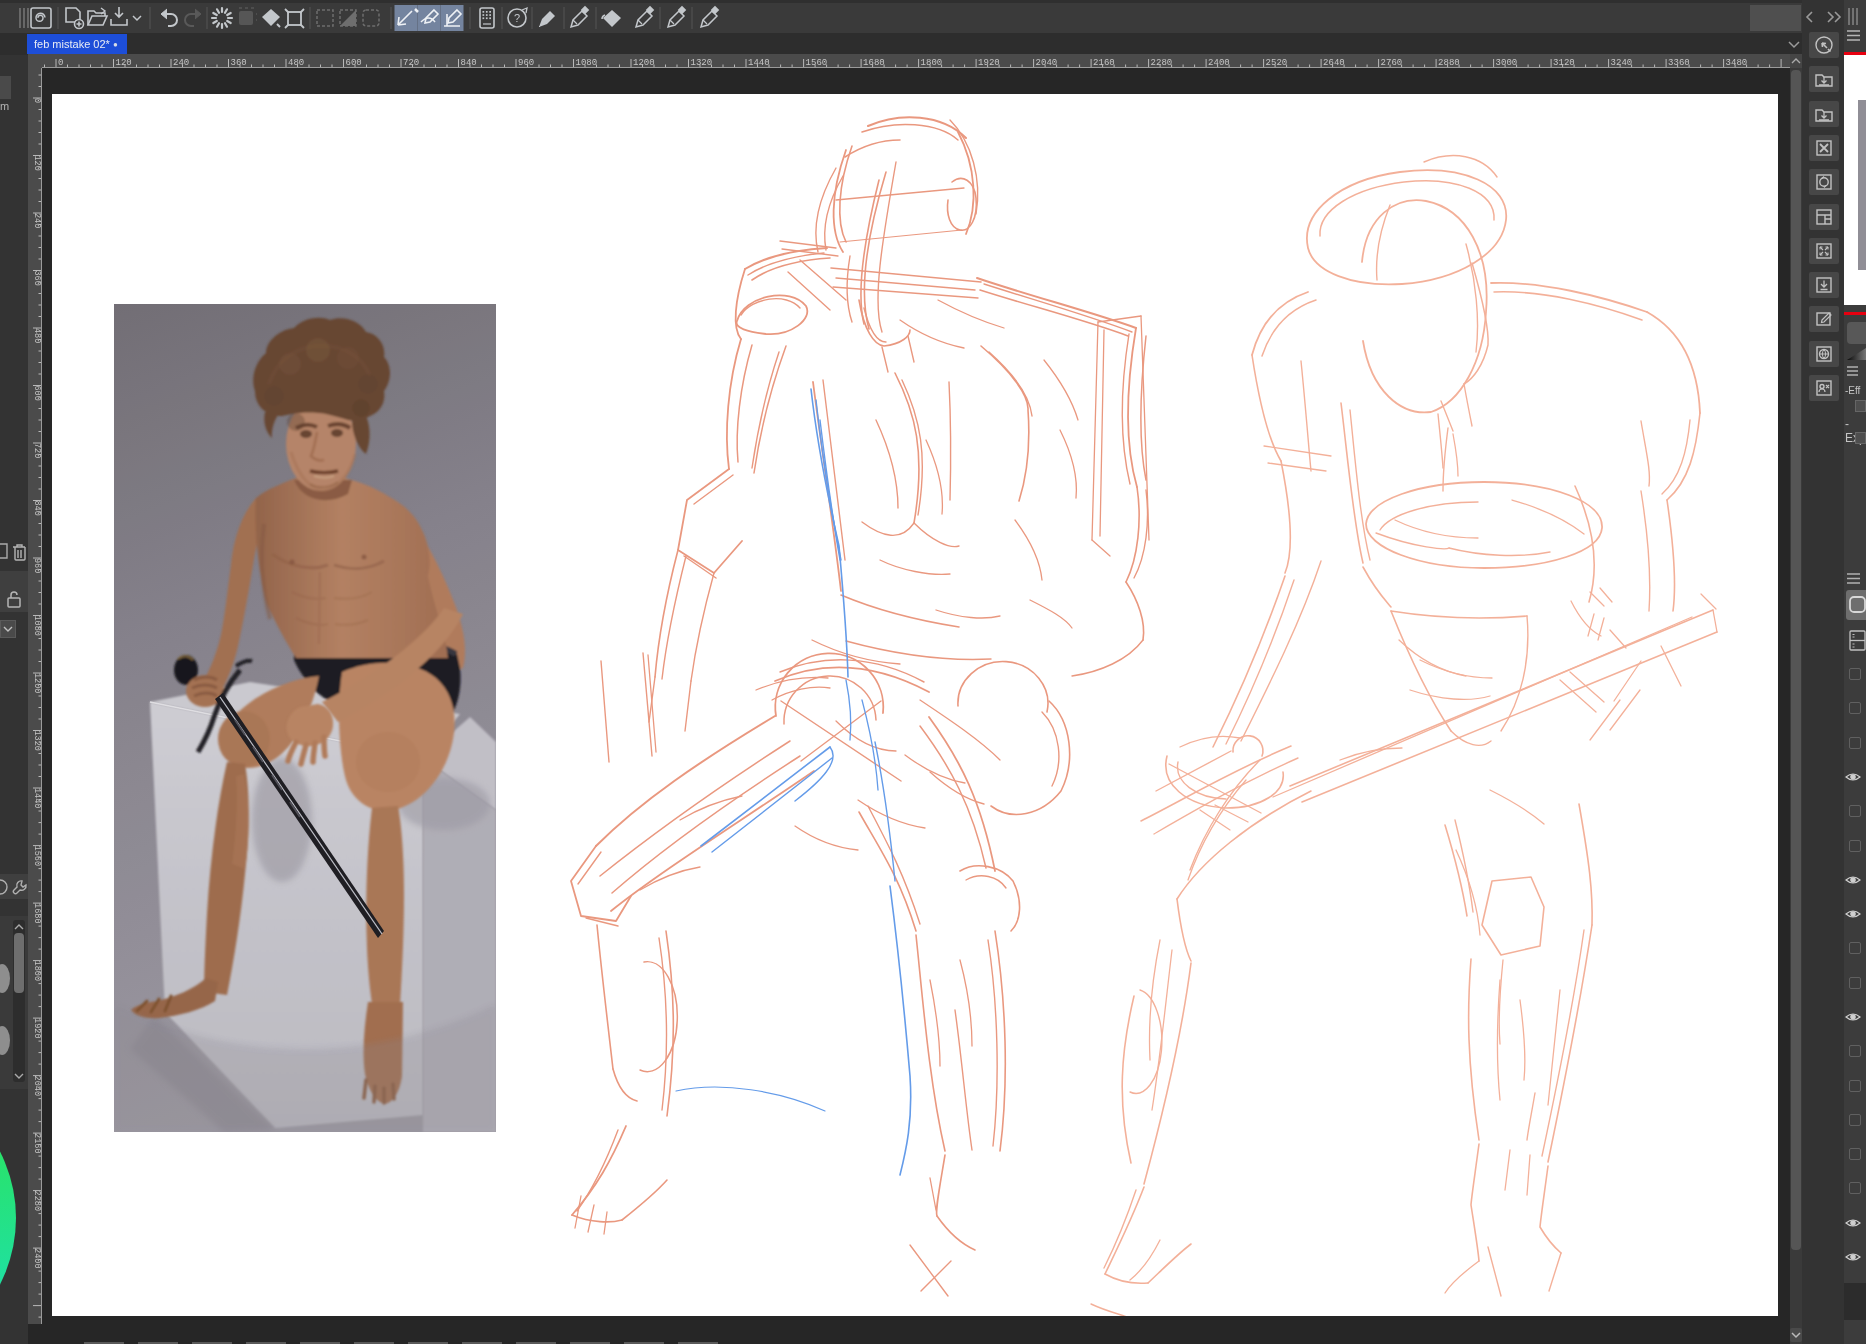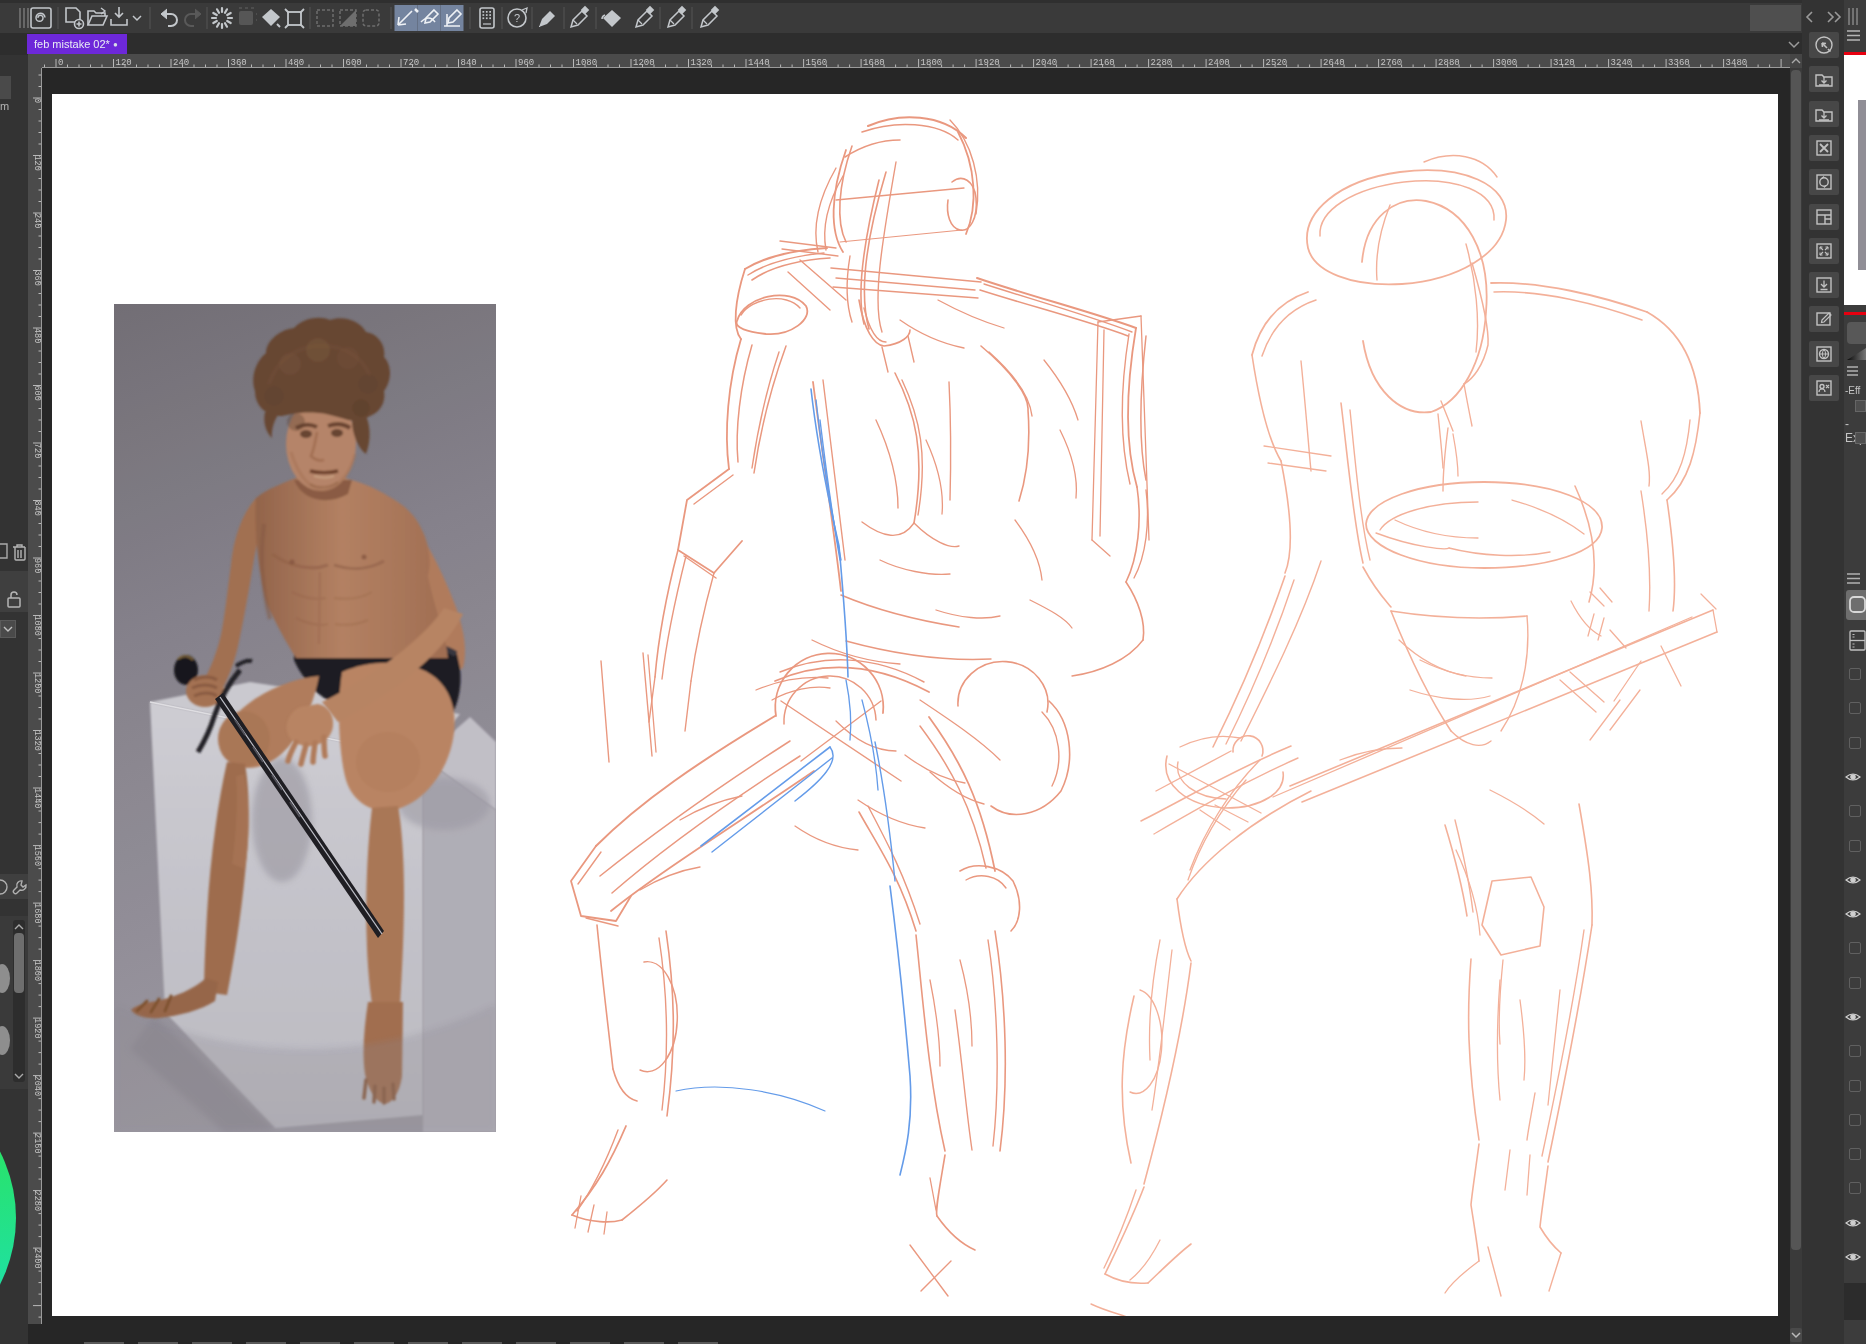--- a/index.html
+++ b/index.html
@@ -118,21 +118,21 @@
       <path d="M703 20l4 4M712 11l2 2" stroke-width="1.2"></path>
       <rect x="712" y="7" width="6" height="6" transform="rotate(45 715 10)" fill="#c3c7cb" stroke="none"></rect>
     </g>
   </svg>
 <div class="a" style="left:1750px;top:5px;width:51px;height:26px;background:#4f4f4f"></div>
 <svg class="a" style="left:1800px;top:0;z-index:5" width="66" height="33" viewBox="0 0 66 33">
 <path d="M12 12l-5 5 5 5" fill="none" stroke="#9a9a9a" stroke-width="1.6"></path>
 <path d="M28 12l5 5-5 5M35 12l5 5-5 5" fill="none" stroke="#9a9a9a" stroke-width="1.6"></path>
 <path d="M49 8v17M53 8v17M57 8v17" stroke="#8a8a8a" stroke-width="1.4" fill="none"></path>
 </svg>
-<div class="a" style="left:27px;top:34px;width:100px;height:20px;background:#6d28d9;color:#e9edf4;font-size:11px;line-height:20px;padding-left:7px;box-sizing:border-box">feb mistake 02* <span style="font-size:8px;vertical-align:1px;color:#d7dde8">●</span></div>
+<div class="a" style="left:27px;top:34px;width:100px;height:20px;background:#1d4ed8;color:#e9edf4;font-size:11px;line-height:20px;padding-left:7px;box-sizing:border-box">feb mistake 02* <span style="font-size:8px;vertical-align:1px;color:#d7dde8">●</span></div>
 <svg class="a" style="left:1786px;top:36px" width="16" height="16">
     <path d="M3 6l5 5 5-5" fill="none" stroke="#9a9a9a" stroke-width="1.5"></path>
   </svg>
 <svg class="a" style="left:42px;top:54px" width="1748" height="14" viewBox="0 0 1748 14">
     <rect width="1748" height="14" fill="#4b4b4b"></rect>
     <path d="M2.5 10.5V14M14.0 5.0V14M25.5 10.5V14M37.0 10.5V14M48.5 10.5V14M60.0 10.5V14M71.5 5.0V14M83.0 10.5V14M94.5 10.5V14M106.0 10.5V14M117.5 10.5V14M129.0 5.0V14M140.5 10.5V14M152.0 10.5V14M163.5 10.5V14M175.0 10.5V14M186.5 5.0V14M198.0 10.5V14M209.5 10.5V14M221.0 10.5V14M232.5 10.5V14M244.0 5.0V14M255.5 10.5V14M267.0 10.5V14M278.5 10.5V14M290.0 10.5V14M301.5 5.0V14M313.0 10.5V14M324.5 10.5V14M336.0 10.5V14M347.5 10.5V14M359.0 5.0V14M370.5 10.5V14M382.0 10.5V14M393.5 10.5V14M405.0 10.5V14M416.5 5.0V14M428.0 10.5V14M439.5 10.5V14M451.0 10.5V14M462.5 10.5V14M474.0 5.0V14M485.5 10.5V14M497.0 10.5V14M508.5 10.5V14M520.0 10.5V14M531.5 5.0V14M543.0 10.5V14M554.5 10.5V14M566.0 10.5V14M577.5 10.5V14M589.0 5.0V14M600.5 10.5V14M612.0 10.5V14M623.5 10.5V14M635.0 10.5V14M646.5 5.0V14M658.0 10.5V14M669.5 10.5V14M681.0 10.5V14M692.5 10.5V14M704.0 5.0V14M715.5 10.5V14M727.0 10.5V14M738.6 10.5V14M750.1 10.5V14M761.6 5.0V14M773.1 10.5V14M784.6 10.5V14M796.1 10.5V14M807.6 10.5V14M819.1 5.0V14M830.6 10.5V14M842.1 10.5V14M853.6 10.5V14M865.1 10.5V14M876.6 5.0V14M888.1 10.5V14M899.6 10.5V14M911.1 10.5V14M922.6 10.5V14M934.1 5.0V14M945.6 10.5V14M957.1 10.5V14M968.6 10.5V14M980.1 10.5V14M991.6 5.0V14M1003.1 10.5V14M1014.6 10.5V14M1026.1 10.5V14M1037.6 10.5V14M1049.1 5.0V14M1060.6 10.5V14M1072.1 10.5V14M1083.6 10.5V14M1095.1 10.5V14M1106.6 5.0V14M1118.1 10.5V14M1129.6 10.5V14M1141.1 10.5V14M1152.6 10.5V14M1164.1 5.0V14M1175.6 10.5V14M1187.1 10.5V14M1198.6 10.5V14M1210.1 10.5V14M1221.6 5.0V14M1233.1 10.5V14M1244.6 10.5V14M1256.1 10.5V14M1267.6 10.5V14M1279.1 5.0V14M1290.6 10.5V14M1302.1 10.5V14M1313.6 10.5V14M1325.1 10.5V14M1336.6 5.0V14M1348.1 10.5V14M1359.6 10.5V14M1371.1 10.5V14M1382.6 10.5V14M1394.1 5.0V14M1405.6 10.5V14M1417.1 10.5V14M1428.6 10.5V14M1440.1 10.5V14M1451.6 5.0V14M1463.1 10.5V14M1474.6 10.5V14M1486.1 10.5V14M1497.6 10.5V14M1509.1 5.0V14M1520.6 10.5V14M1532.1 10.5V14M1543.6 10.5V14M1555.1 10.5V14M1566.6 5.0V14M1578.1 10.5V14M1589.6 10.5V14M1601.1 10.5V14M1612.6 10.5V14M1624.1 5.0V14M1635.6 10.5V14M1647.1 10.5V14M1658.6 10.5V14M1670.1 10.5V14M1681.6 5.0V14M1693.1 10.5V14M1704.6 10.5V14M1716.1 10.5V14M1727.6 10.5V14M1739.1 5.0V14" stroke="#b9b9b9" stroke-width="1"></path>
     <text x="16.0" y="11" font-size="9" fill="#c6c6c6" font-family="Liberation Mono,monospace">0</text>
     <text x="73.5" y="11" font-size="9" fill="#c6c6c6" font-family="Liberation Mono,monospace">120</text>
     <text x="131.0" y="11" font-size="9" fill="#c6c6c6" font-family="Liberation Mono,monospace">240</text>
     <text x="188.5" y="11" font-size="9" fill="#c6c6c6" font-family="Liberation Mono,monospace">360</text>

